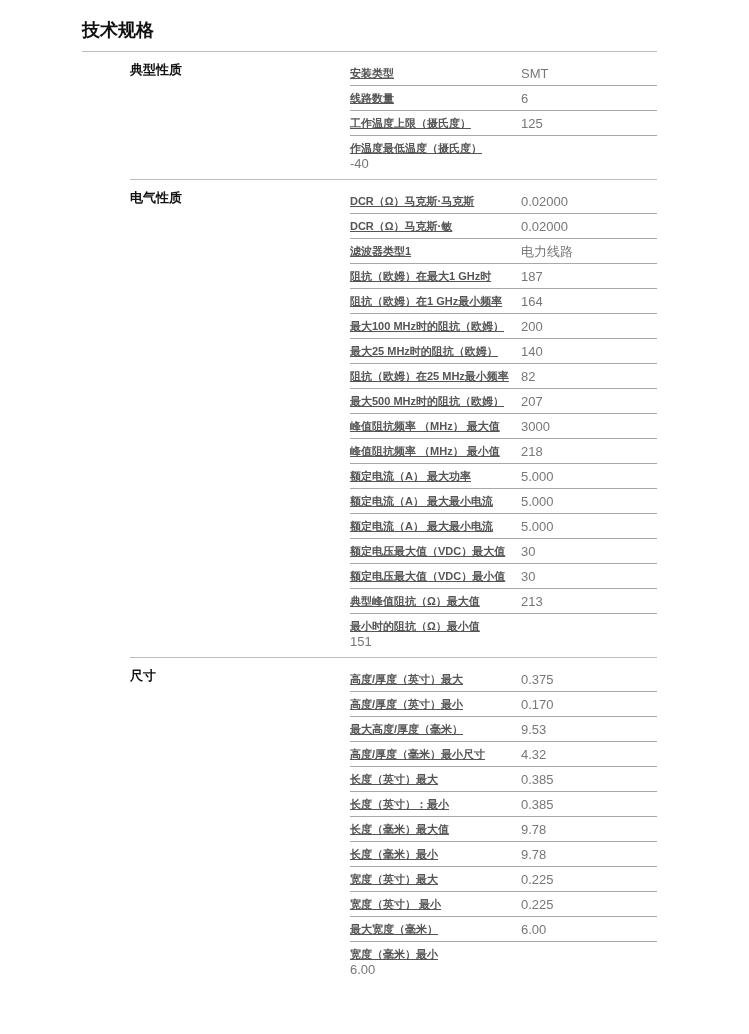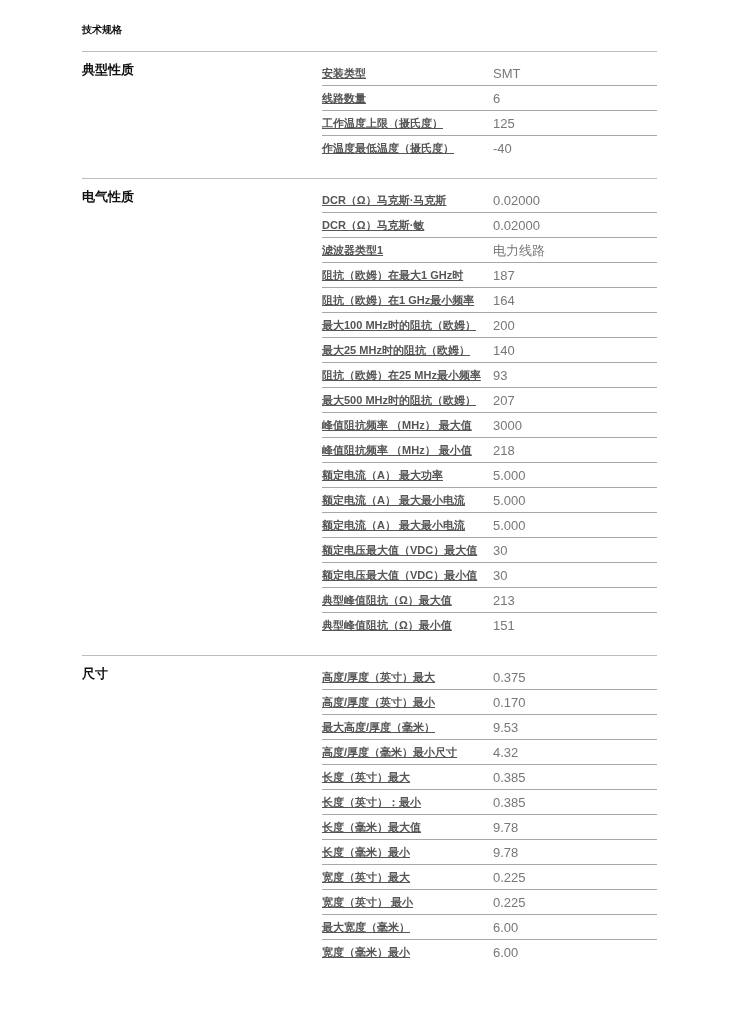--- a/index.html
+++ b/index.html
@@ -3,45 +3,46 @@
   <meta charset="utf-8">
   <style>
     html, body { margin: 0; padding: 0; background: #ffffff; }
     body {
       width: 749px; height: 1034px; overflow: hidden;
       font-family: "Liberation Sans", "DejaVu Sans", sans-serif;
       color: #222;
     }
     .page { position: absolute; left: 82px; top: 0; width: 575px; }
     .page-title {
-      font-size: 10px; font-weight: bold; color: #111;
+      font-size: 18px; font-weight: bold; color: #111;
       height: 44px; line-height: 44px; margin-top: 8px;
       border-bottom: 1px solid #bdbdbd;
       box-sizing: border-box;
       padding-top: 0;
     }
     .section {
       display: flex;
       border-bottom: 1px solid #bdbdbd;
       padding-top: 9px;
-      padding-bottom: 18px;
+      padding-bottom: 4px;
+      margin-left: 48px;
     }
     .section:last-child { border-bottom: none; }
     .section-title {
       width: 240px; font-size: 13px; font-weight: bold; color: #111;
       line-height: 16px; padding-top: 1px;
     }
     .spec-table { width: 335px; }
     .row {
       display: flex;
       border-bottom: 1px solid #a8a8a8;
       padding: 5px 0 4px 0;
       min-height: 14px;
     }
-    .row:last-child { border-bottom: none; }
+    .row:last-child { border-bottom: none; flex-direction: column; }
     .label {
       width: 171px; font-size: 11px; font-weight: bold; color: #555;
       line-height: 15px; padding-right: 0; text-decoration: underline;
     }
     .value {
       flex: 1; font-size: 13px; color: #777; line-height: 15px;
     }
   </style>
 </head>
 <body>
@@ -96,21 +97,21 @@
           <div class="row">
             <div class="label">最大100 MHz时的阻抗（欧姆）</div>
             <div class="value">200</div>
           </div>
           <div class="row">
             <div class="label">最大25 MHz时的阻抗（欧姆）</div>
             <div class="value">140</div>
           </div>
           <div class="row">
             <div class="label">阻抗（欧姆）在25 MHz最小频率</div>
-            <div class="value">93</div>
+            <div class="value">82</div>
           </div>
           <div class="row">
             <div class="label">最大500 MHz时的阻抗（欧姆）</div>
             <div class="value">207</div>
           </div>
           <div class="row">
             <div class="label">峰值阻抗频率 （MHz） 最大值</div>
             <div class="value">3000</div>
           </div>
           <div class="row">
@@ -135,21 +136,21 @@
           </div>
           <div class="row">
             <div class="label">额定电压最大值（VDC）最小值</div>
             <div class="value">30</div>
           </div>
           <div class="row">
             <div class="label">典型峰值阻抗（Ω）最大值</div>
             <div class="value">213</div>
           </div>
           <div class="row">
-            <div class="label">典型峰值阻抗（Ω）最小值</div>
+            <div class="label">最小时的阻抗（Ω）最小值</div>
             <div class="value">151</div>
           </div>
         </div>
       </div>
       <div class="section">
         <div class="section-title">尺寸</div>
         <div class="spec-table">
           <div class="row">
             <div class="label">高度/厚度（英寸）最大</div>
             <div class="value">0.375</div>

